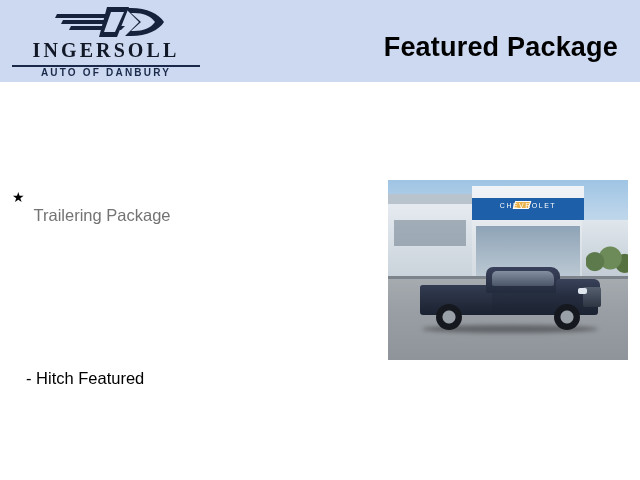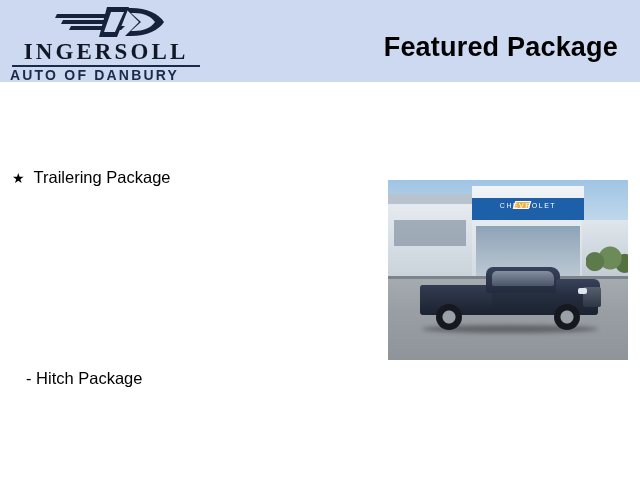--- a/index.html
+++ b/index.html
@@ -41,41 +41,41 @@
     top: 2px;
     width: 110px;
     height: 34px;
   }
   .brand-name {
     position: absolute;
     left: 0;
     top: 36px;
     width: 192px;
     text-align: center;
-    font-size: 23px;
+    font-size: 20px;
     font-weight: bold;
     letter-spacing: 3.1px;
     color: #111827;
     font-family: "Liberation Serif", serif;
   }
   .brand-rule {
     position: absolute;
     left: 2px;
     top: 62px;
     width: 188px;
     height: 2px;
     background: #1b2a4a;
   }
   .brand-sub {
     position: absolute;
     left: 0;
     top: 64px;
     width: 192px;
-    text-align: left;
-    font-size: 14px;
+    text-align: center;
+    font-size: 10px;
     font-weight: bold;
     letter-spacing: 2.2px;
     color: #1b2a4a;
     font-family: "Liberation Sans", sans-serif;
   }
   .header-title {
     position: absolute;
     right: 22px;
     top: 32px;
     font-size: 27px;
@@ -92,21 +92,22 @@
     align-items: center;
     gap: 9px;
   }
   .bullet-star {
     font-size: 14px;
     line-height: 1;
     color: #000000;
   }
   .bullet-text {
     font-size: 16.5px;
-    color: #000000;
+    color: #737373;
+    margin-top: 38px;
   }
   .sub-row {
     position: absolute;
     left: 26px;
     top: 369px;
     font-size: 16.5px;
     color: #000000;
   }
   
   .photo {
@@ -285,21 +286,21 @@
     </div>
 
     <div class="header-title">Featured Package</div>
   </div>
 
   <div class="bullet-row">
     <span class="bullet-star">★</span>
     <span class="bullet-text">Trailering Package</span>
   </div>
 
-  <div class="sub-row">- Hitch Package</div>
+  <div class="sub-row">- Hitch Featured</div>
 
   <div class="photo">
     <div class="sky"></div>
     <div class="bld-left"></div>
     <div class="bld-left-roof"></div>
     <div class="bld-left-win"></div>
     <div class="bld-main"></div>
     <div class="bld-band"></div>
     <div class="bowtie"></div>
     <div class="bld-band-txt">CHEVROLET</div>

